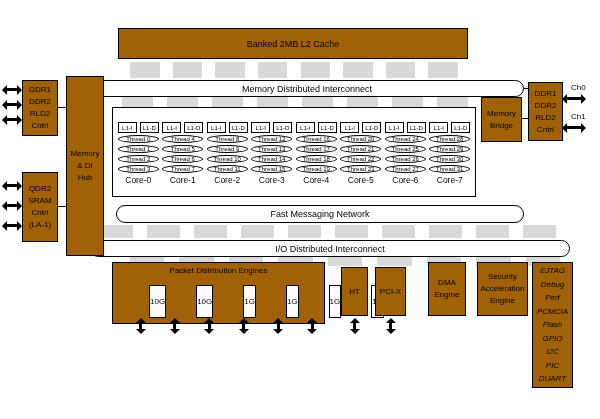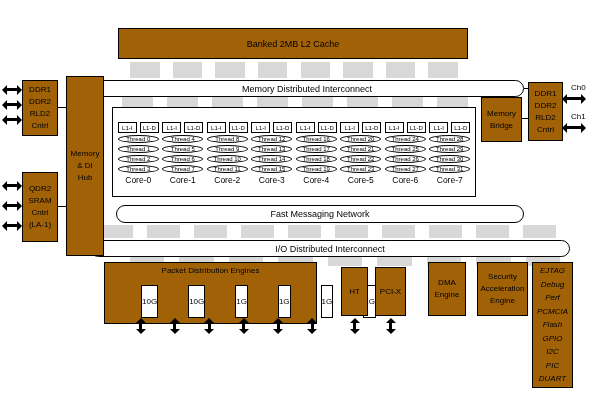--- a/index.html
+++ b/index.html
@@ -195,21 +195,21 @@
     </div>
   <div class="chlabel" style="left:571px;top:83px">Ch0</div>
   <div class="harrow" style="left:567px;top:97px;width:14px"></div>
   <div class="chlabel" style="left:571px;top:112px">Ch1</div>
   <div class="harrow" style="left:567px;top:126px;width:14px"></div>
 
   <div class="bar" style="left:116px;top:205px;width:408px;height:18px">Fast Messaging Network</div>
 
   <div class="bar" style="left:90px;top:240px;width:480px;height:17px">I/O Distributed Interconnect</div>
 
-  <div class="box pde" style="left:104px;top:262px;width:213px;height:62px">
+  <div class="box pde" style="left:112px;top:262px;width:213px;height:62px">
     <div class="pde-label">Packet Distribution Engines</div>
     <div class="ports-row">
         <div class="port-box">10G</div>
         <div class="port-box">10G</div>
         <div class="port-box">1G</div>
         <div class="port-box">1G</div>
         <div class="port-box">1G</div>
         <div class="port-box">1G</div>
       </div>
   </div>

